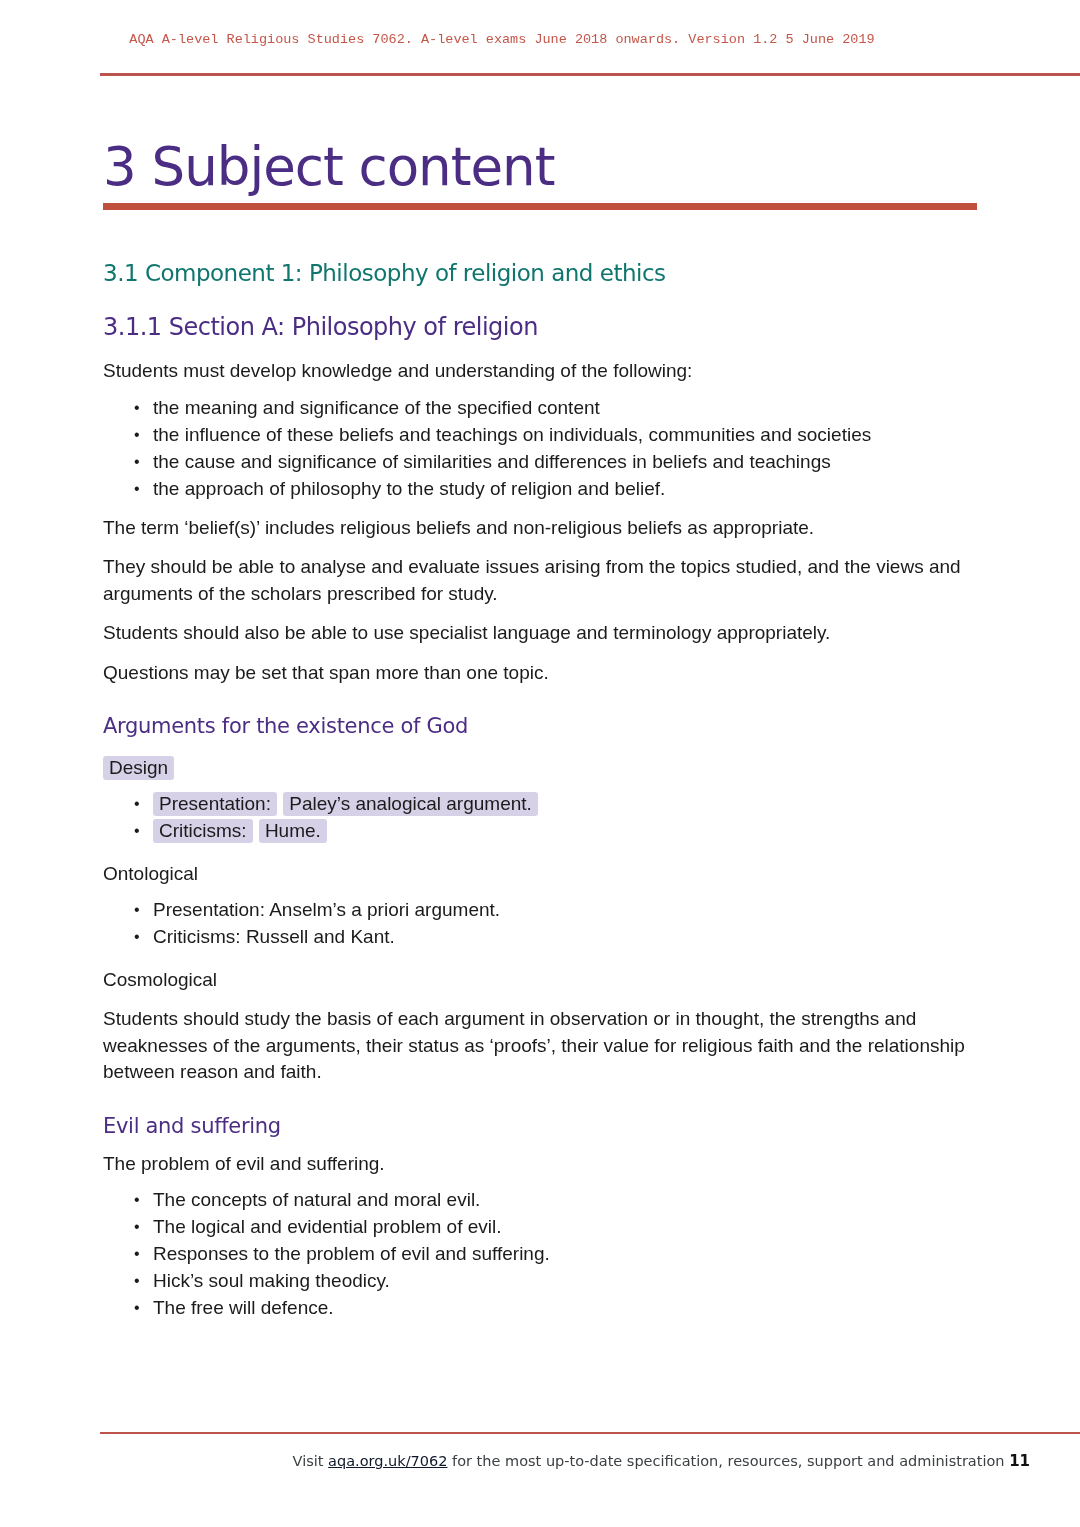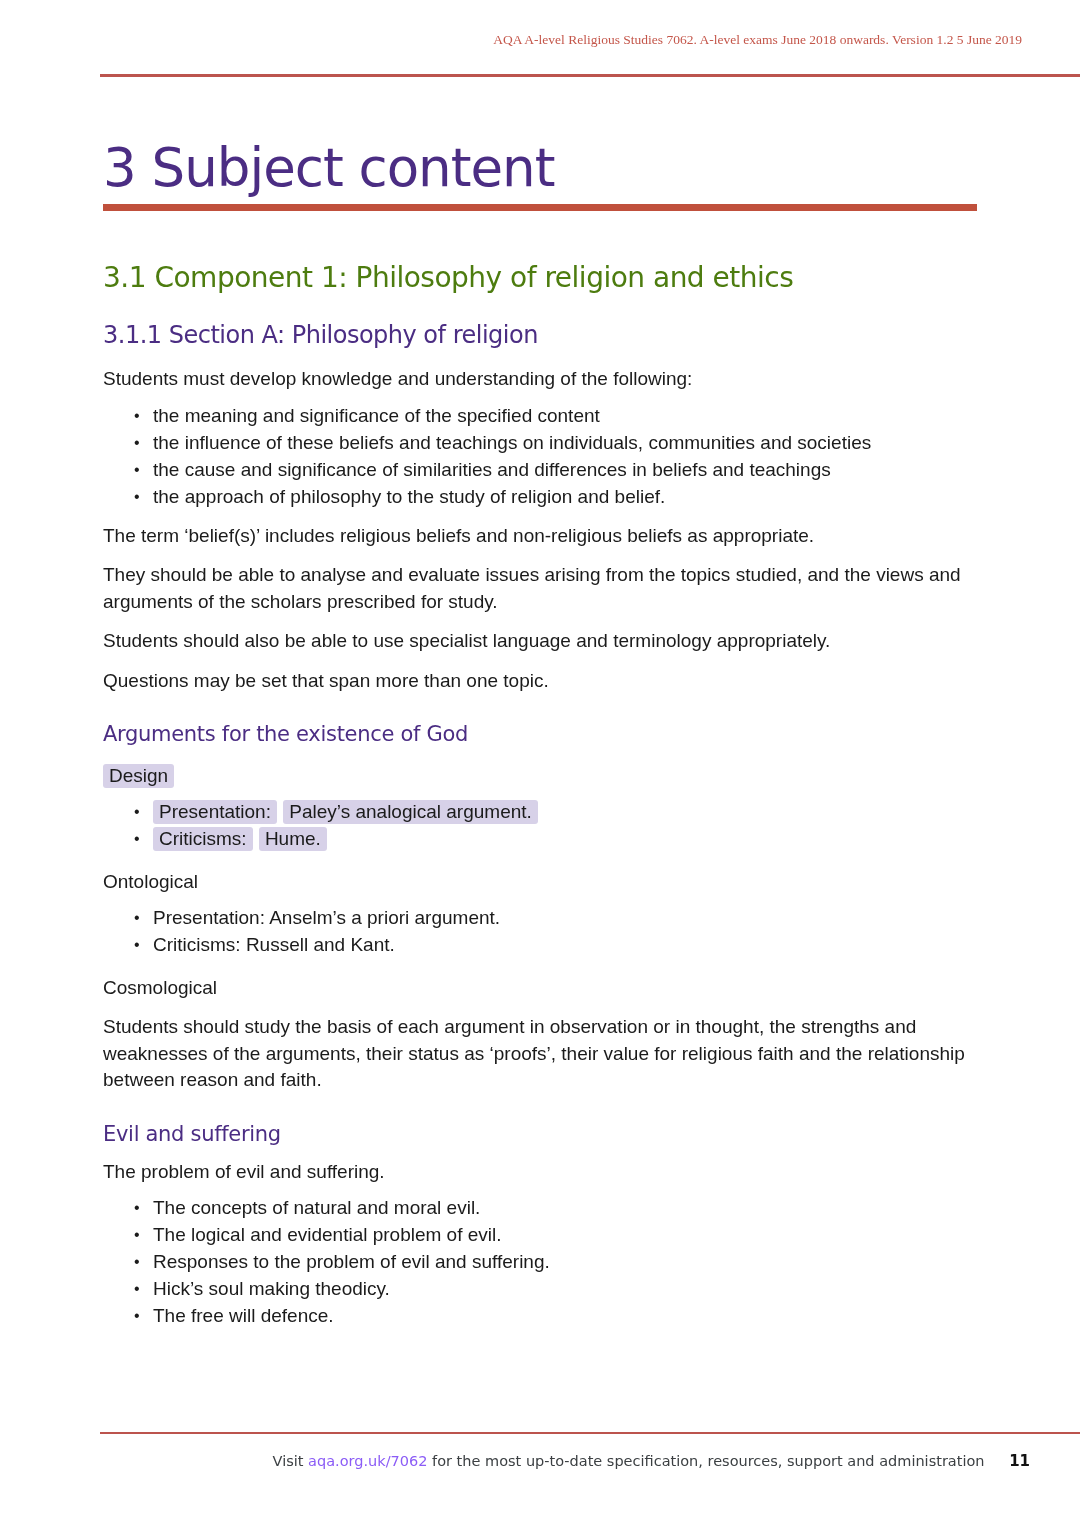--- a/index.html
+++ b/index.html
@@ -10,23 +10,23 @@
     height: 1527px;
     margin: 0 auto;
     background: #ffffff;
     font-family: "Liberation Sans", sans-serif;
     color: #1b1b1b;
     overflow: hidden;
   }
   
   .header-meta {
     padding-top: 32px;
-    padding-right: 58px;
-    text-align: right;
-    font-family: Liberation Serif, serif;
+    padding-right: 76px;
+    text-align: center;
+    font-family: Liberation Mono, monospace;
     font-size: 13.5px;
     color: #c4564a;
   }
   .header-rule {
     margin-top: 26px;
     margin-left: 100px;
     height: 3px;
     background: #bc544e;
   }
   
@@ -44,23 +44,23 @@
   .title-rule {
     margin-top: 7px;
     width: 874px;
     height: 7px;
     background: #c0503c;
   }
   h2.section-title {
     margin: 50px 0 16px 0;
     font-family: "DejaVu Sans", sans-serif;
     font-weight: normal;
-    font-size: 28px;
+    font-size: 23px;
     letter-spacing: -0.5px;
-    color: #4d7c0f;
+    color: #0f766e;
   }
   h3.subsection-title {
     margin: 27px 0 0 0;
     font-family: "DejaVu Sans", sans-serif;
     font-weight: normal;
     font-size: 24px;
     letter-spacing: -0.5px;
     color: #4b2d83;
   }
   h4.topic-heading {
@@ -122,25 +122,26 @@
   .footer-text {
     position: absolute;
     top: 1452px;
     right: 50px;
     font-family: "DejaVu Sans", sans-serif;
     font-size: 14.5px;
     color: #3c4043;
     white-space: nowrap;
   }
   .footer-link {
-    color: #8b5cf6;
+    color: #0f172a;
+    text-decoration: underline;
     cursor: pointer;
   }
   .page-number {
-    margin-left: 20px;
+    margin-left: 0;
     font-weight: bold;
     color: #111111;
     font-size: 15px;
   }
 </style>
 </head>
 <body>
 
 <div class="page">
 

